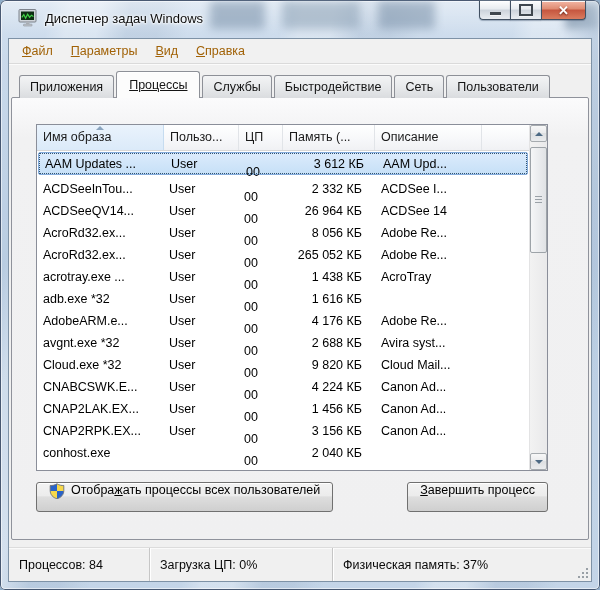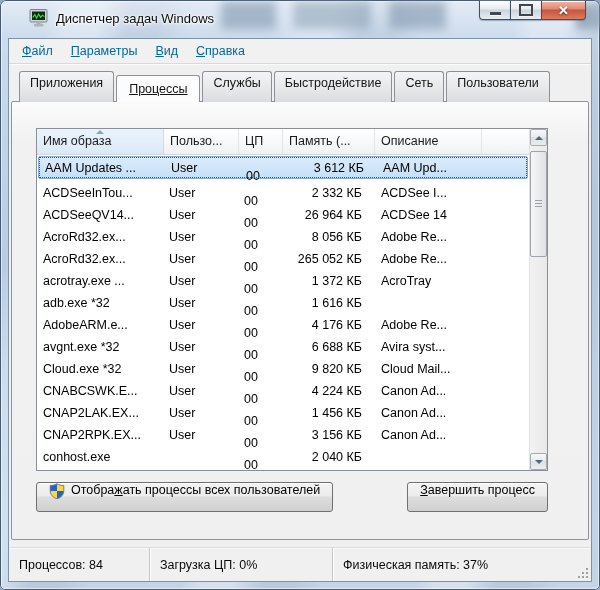--- a/index.html
+++ b/index.html
@@ -11,21 +11,21 @@
   }
   
   .window{
     position:absolute;inset:0;border-radius:6px 6px 5px 5px;
     background:
       linear-gradient(180deg, rgba(255,255,255,.55) 0px, rgba(255,255,255,.22) 34px, rgba(255,255,255,.18) 60px, rgba(255,255,255,.18)),
       repeating-linear-gradient(100deg, rgba(255,255,255,0) 0 50px, rgba(255,255,255,.28) 70px 100px, rgba(96,124,158,.16) 130px 160px, rgba(255,255,255,0) 190px 230px),
       linear-gradient(180deg,#c4d6ea,#a9c1db 45%,#b7cce3);
     box-shadow: inset 0 0 0 1px rgba(25,45,75,.78), inset 0 0 0 2px rgba(255,255,255,.55);
   }
-  .titlebar{position:absolute;top:0;left:16px;right:0;height:38px;}
+  .titlebar{position:absolute;top:0;left:5px;right:0;height:38px;}
   .bg-hint{
     position:absolute;top:1px;left:205px;width:265px;height:28px;
     filter:blur(5px);opacity:.5;pointer-events:none;
     background:linear-gradient(90deg,#6f87a0 0 55px,transparent 55px 72px,#7e95ab 72px 150px,transparent 150px 168px,#6f87a0 168px 225px,transparent 225px);
   }
   .bg-hint2{
     position:absolute;top:3px;left:560px;width:34px;height:26px;
     filter:blur(4px);opacity:.55;pointer-events:none;background:#5d7док0;
     background:linear-gradient(90deg,#5d7690,#8ba1b6);
   }
@@ -55,31 +55,31 @@
   
   .client{
     position:absolute;left:8px;right:8px;top:38px;bottom:8px;
     background:#f0f0f0;border:1px solid #7e92a6;
     display:flex;flex-direction:column;box-sizing:border-box;
   }
   
   .menubar{
     flex:0 0 24px;display:flex;align-items:center;padding:0 4px;
     background:#f1f1f1;border-bottom:1px solid #dadada;box-shadow:0 1px 0 #fbfbfb;
-    font-size:12.5px;color:#0369a1;
+    font-size:12.5px;color:#a16207;
   }
   .menu-item{padding:4px 9px;white-space:nowrap;}
   .accel{text-decoration:underline;}
   
   .tabstrip{
     flex:0 0 auto;display:flex;align-items:flex-end;
     padding:7px 2px 0 10px;position:relative;z-index:2;margin-bottom:-1px;
   }
   .tab{
-    box-sizing:border-box;height:31px;padding:4px 10px 4px;margin-right:2px;
+    box-sizing:border-box;height:23px;padding:4px 10px 4px;margin-right:2px;
     font-size:12.5px;color:#151515;white-space:nowrap;
     border:1px solid #8d9097;border-bottom:none;border-radius:3px 3px 0 0;
     background:linear-gradient(#f3f4f5,#e6e8ea 55%,#dadcdf);
   }
   .tab.active{
     height:27px;padding:6px 12px 0;background:#fcfcfc;
     position:relative;z-index:3;box-shadow:inset 0 1px 0 #fff;text-decoration:underline;
   }
   
   .tabpanel{
@@ -263,41 +263,41 @@
     <div class="cell c-name">AcroRd32.ex...</div>
     <div class="cell c-user">User</div>
     <div class="cell c-cpu">00</div>
     <div class="cell c-mem">265 052 КБ</div>
     <div class="cell c-desc">Adobe Re...</div>
   </div>
               <div class="prow">
     <div class="cell c-name">acrotray.exe ...</div>
     <div class="cell c-user">User</div>
     <div class="cell c-cpu">00</div>
-    <div class="cell c-mem">1 372 КБ</div>
+    <div class="cell c-mem">1 438 КБ</div>
     <div class="cell c-desc">AcroTray</div>
   </div>
               <div class="prow">
     <div class="cell c-name">adb.exe *32</div>
     <div class="cell c-user">User</div>
     <div class="cell c-cpu">00</div>
     <div class="cell c-mem">1 616 КБ</div>
   </div>
               <div class="prow">
     <div class="cell c-name">AdobeARM.e...</div>
     <div class="cell c-user">User</div>
     <div class="cell c-cpu">00</div>
     <div class="cell c-mem">4 176 КБ</div>
     <div class="cell c-desc">Adobe Re...</div>
   </div>
               <div class="prow">
     <div class="cell c-name">avgnt.exe *32</div>
     <div class="cell c-user">User</div>
     <div class="cell c-cpu">00</div>
-    <div class="cell c-mem">6 688 КБ</div>
+    <div class="cell c-mem">2 688 КБ</div>
     <div class="cell c-desc">Avira syst...</div>
   </div>
               <div class="prow">
     <div class="cell c-name">Cloud.exe *32</div>
     <div class="cell c-user">User</div>
     <div class="cell c-cpu">00</div>
     <div class="cell c-mem">9 820 КБ</div>
     <div class="cell c-desc">Cloud Mail...</div>
   </div>
               <div class="prow">

